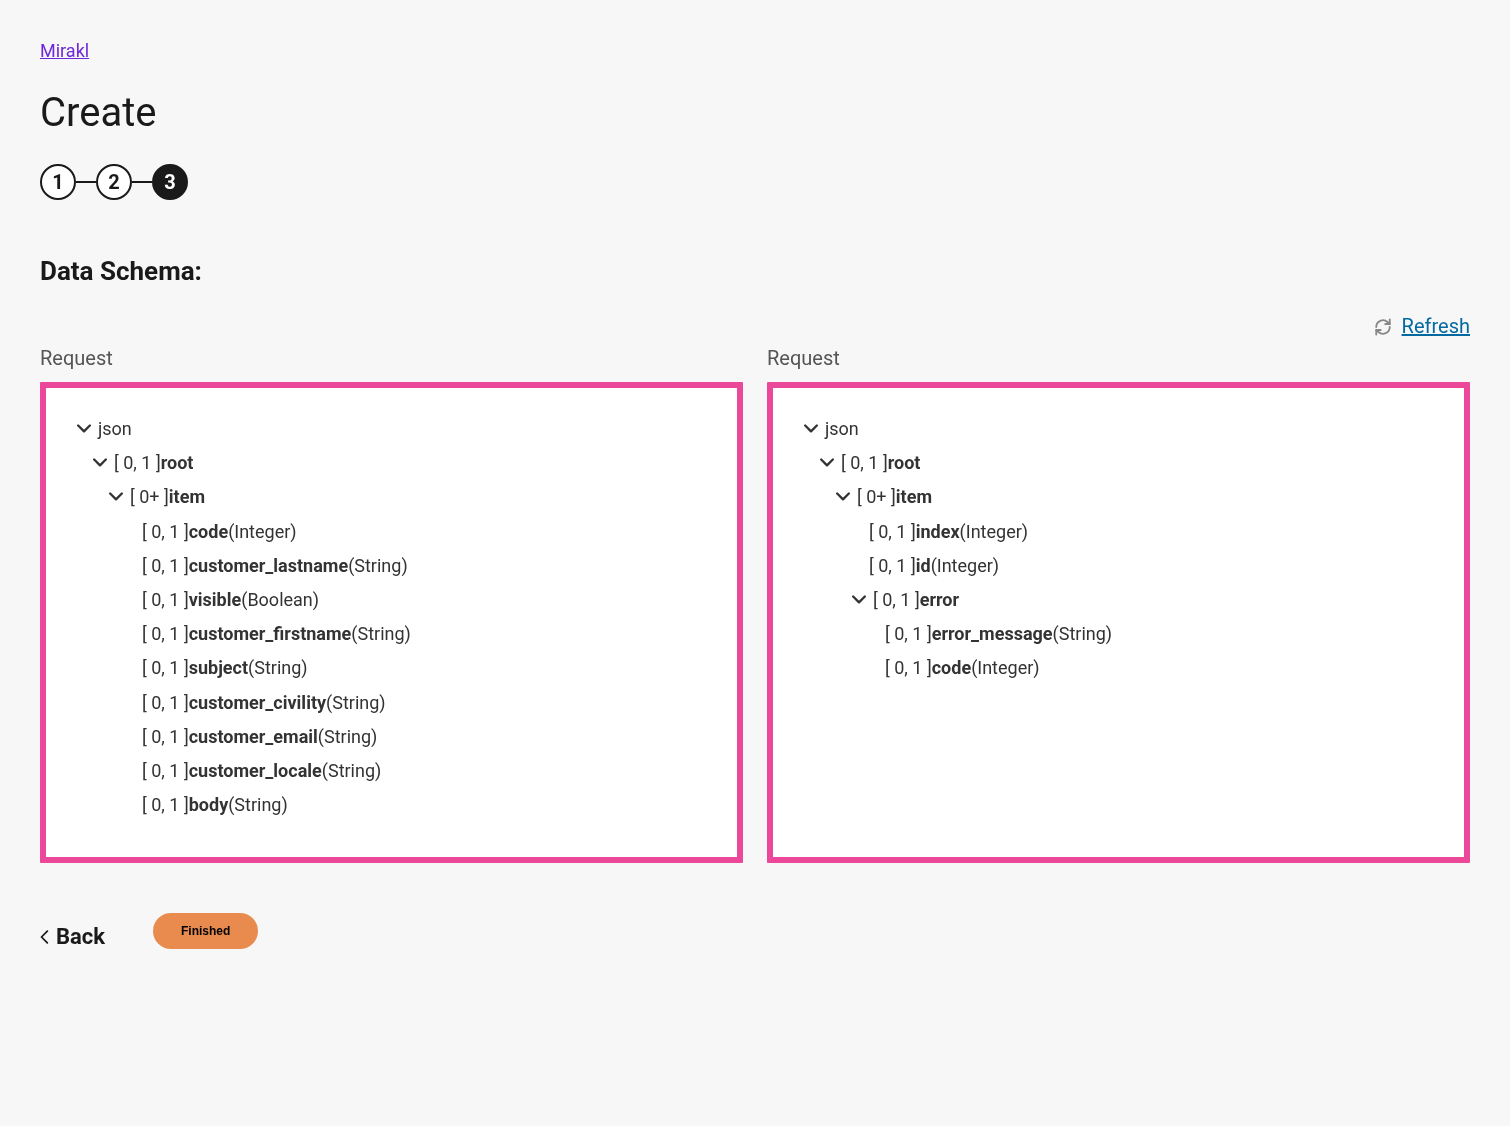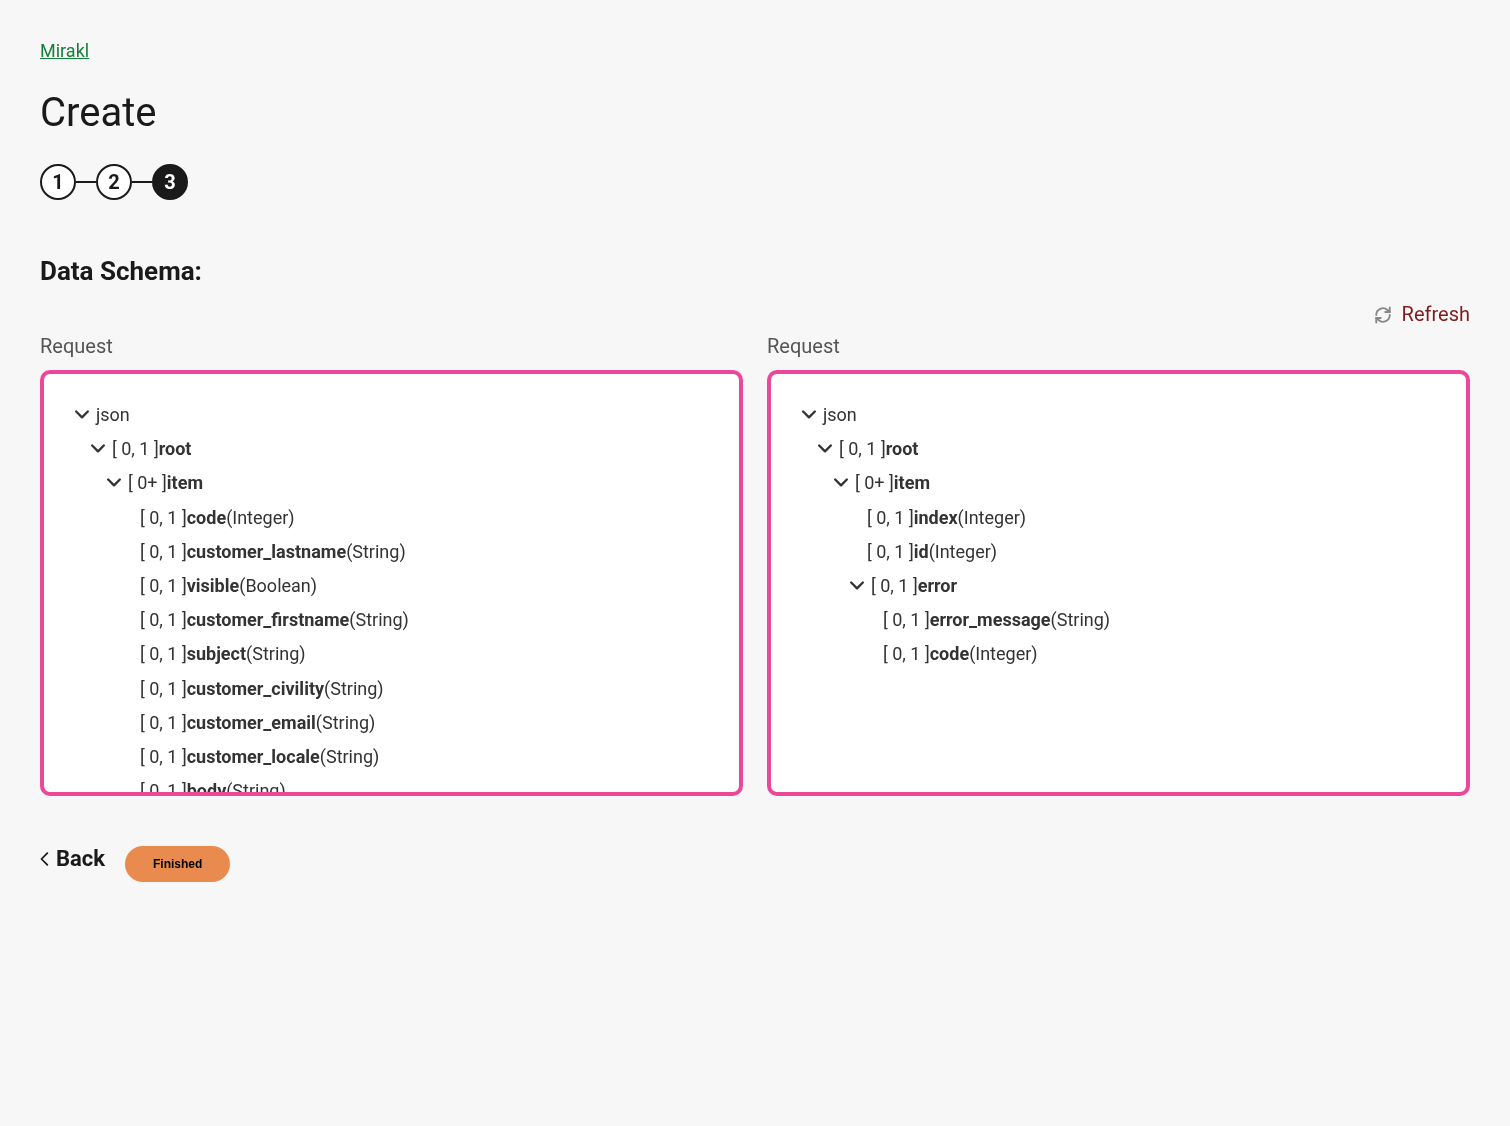--- a/index.html
+++ b/index.html
@@ -9,21 +9,21 @@
     }
     body {
       font-family: -apple-system, BlinkMacSystemFont, "Segoe UI", Roboto, "Helvetica Neue", Arial, sans-serif;
       background: #f7f7f7;
       color: #1a1a1a;
       padding: 40px;
     }
     .breadcrumb {
       font-size: 18px;
       text-decoration: underline;
-      color: #15803d;
+      color: #6d28d9;
       cursor: pointer;
       display: inline-block;
       margin-bottom: 28px;
     }
     .page-title {
       font-size: 40px;
       font-weight: 400;
       color: #1a1a1a;
       margin-bottom: 28px;
     }
@@ -52,35 +52,36 @@
     }
     .step-connector {
       width: 20px;
       height: 2px;
       background: #1a1a1a;
     }
     .section-title {
       font-size: 26px;
       font-weight: 700;
       color: #1a1a1a;
-      margin-bottom: 16px;
+      margin-bottom: 28px;
     }
     .refresh-row {
       display: flex;
       justify-content: flex-end;
       margin-bottom: 8px;
       max-width: 1430px;
     }
     .refresh-btn {
       display: flex;
       align-items: center;
       gap: 10px;
       font-size: 20px;
-      color: #7f1d1d;
-      cursor: pointer;
+      color: #0369a1;
+      cursor: pointer;
+      text-decoration: underline;
     }
     .refresh-icon {
       width: 18px;
       height: 18px;
     }
     .panels {
       display: flex;
       gap: 24px;
       max-width: 1430px;
     }
@@ -88,23 +89,23 @@
       flex: 1;
       min-width: 0;
     }
     .panel-label {
       font-size: 20px;
       color: #555;
       margin-bottom: 12px;
     }
     .panel {
       background: #fff;
-      border: 4px solid #ec4899;
-      border-radius: 10px;
-      height: 426px;
+      border: 6px solid #ec4899;
+      border-radius: 1px;
+      height: 481px;
       position: relative;
       overflow: hidden;
     }
     .panel-content {
       height: 100%;
       overflow-y: auto;
       padding: 24px 28px;
     }
     .panel-content::-webkit-scrollbar {
       width: 8px;
@@ -140,22 +141,22 @@
     }
     .tree-type {
       font-weight: 400;
       color: #333;
     }
     .tree-card {
       font-weight: 400;
     }
     .footer {
       display: flex;
-      align-items: flex-start;
-      gap: 20px;
+      align-items: flex-end;
+      gap: 48px;
       margin-top: 50px;
     }
     .back-btn {
       display: flex;
       align-items: center;
       gap: 6px;
       font-size: 22px;
       font-weight: 700;
       color: #1a1a1a;
       cursor: pointer;

